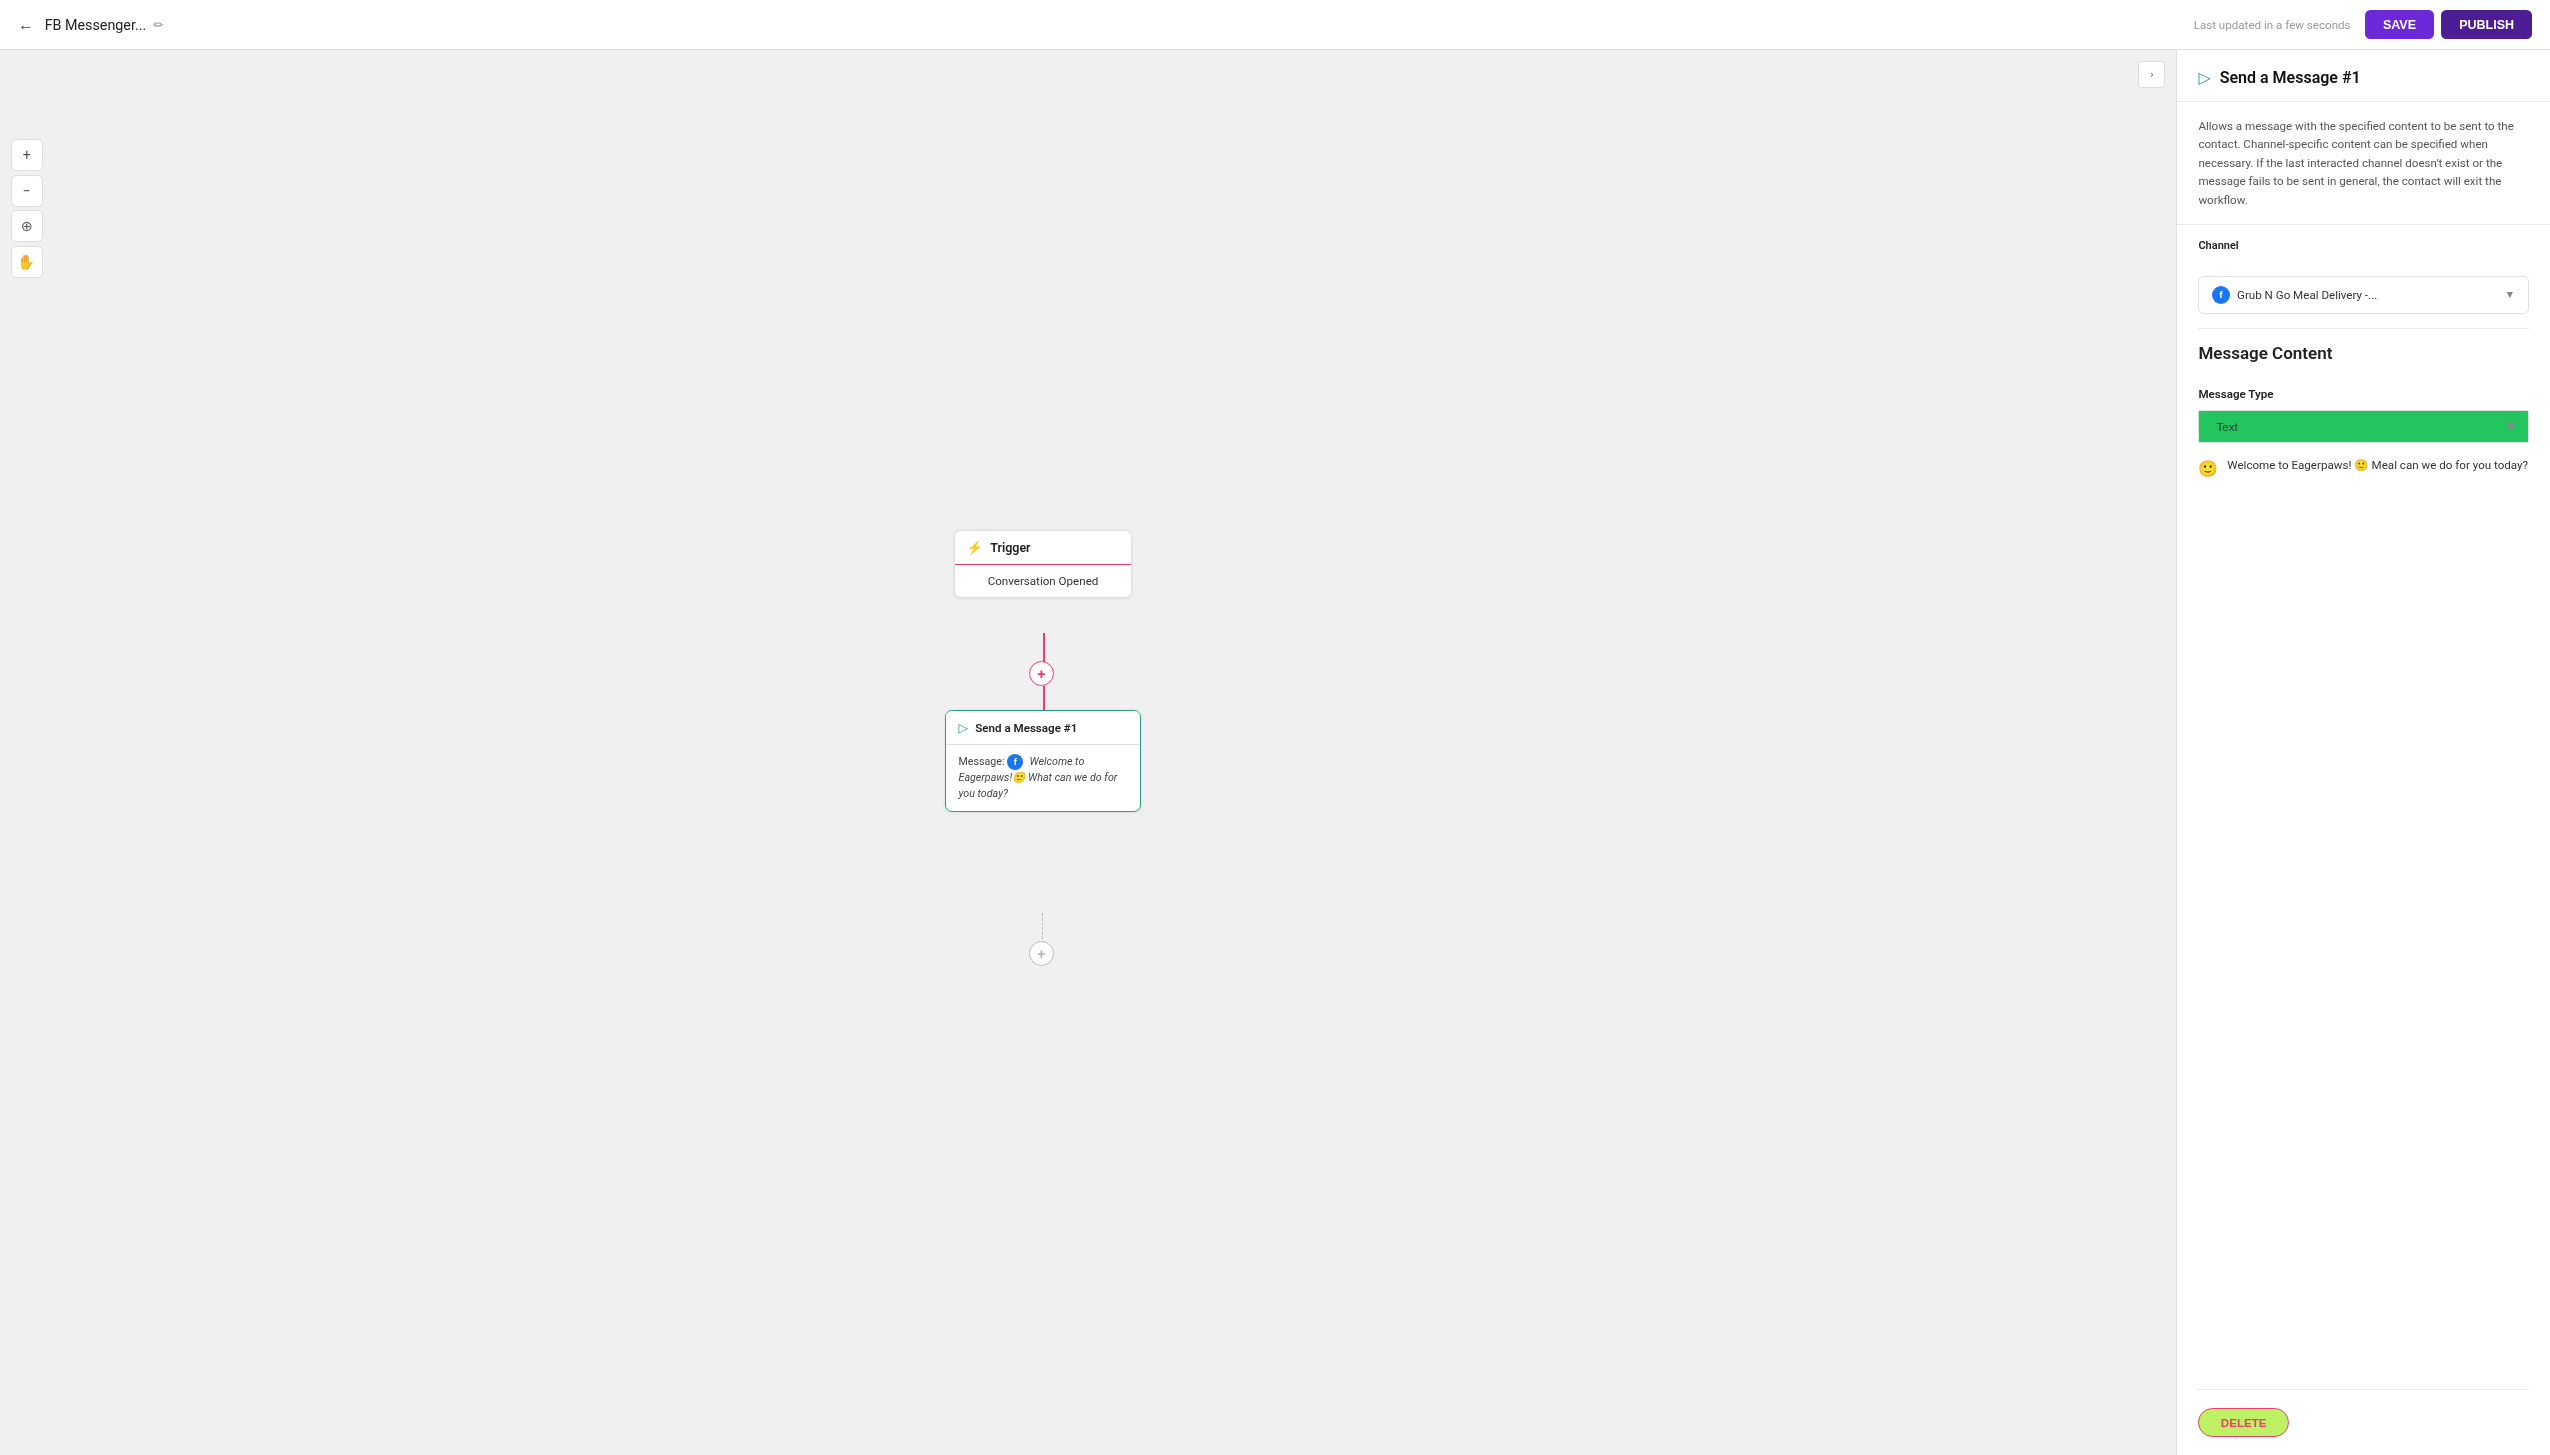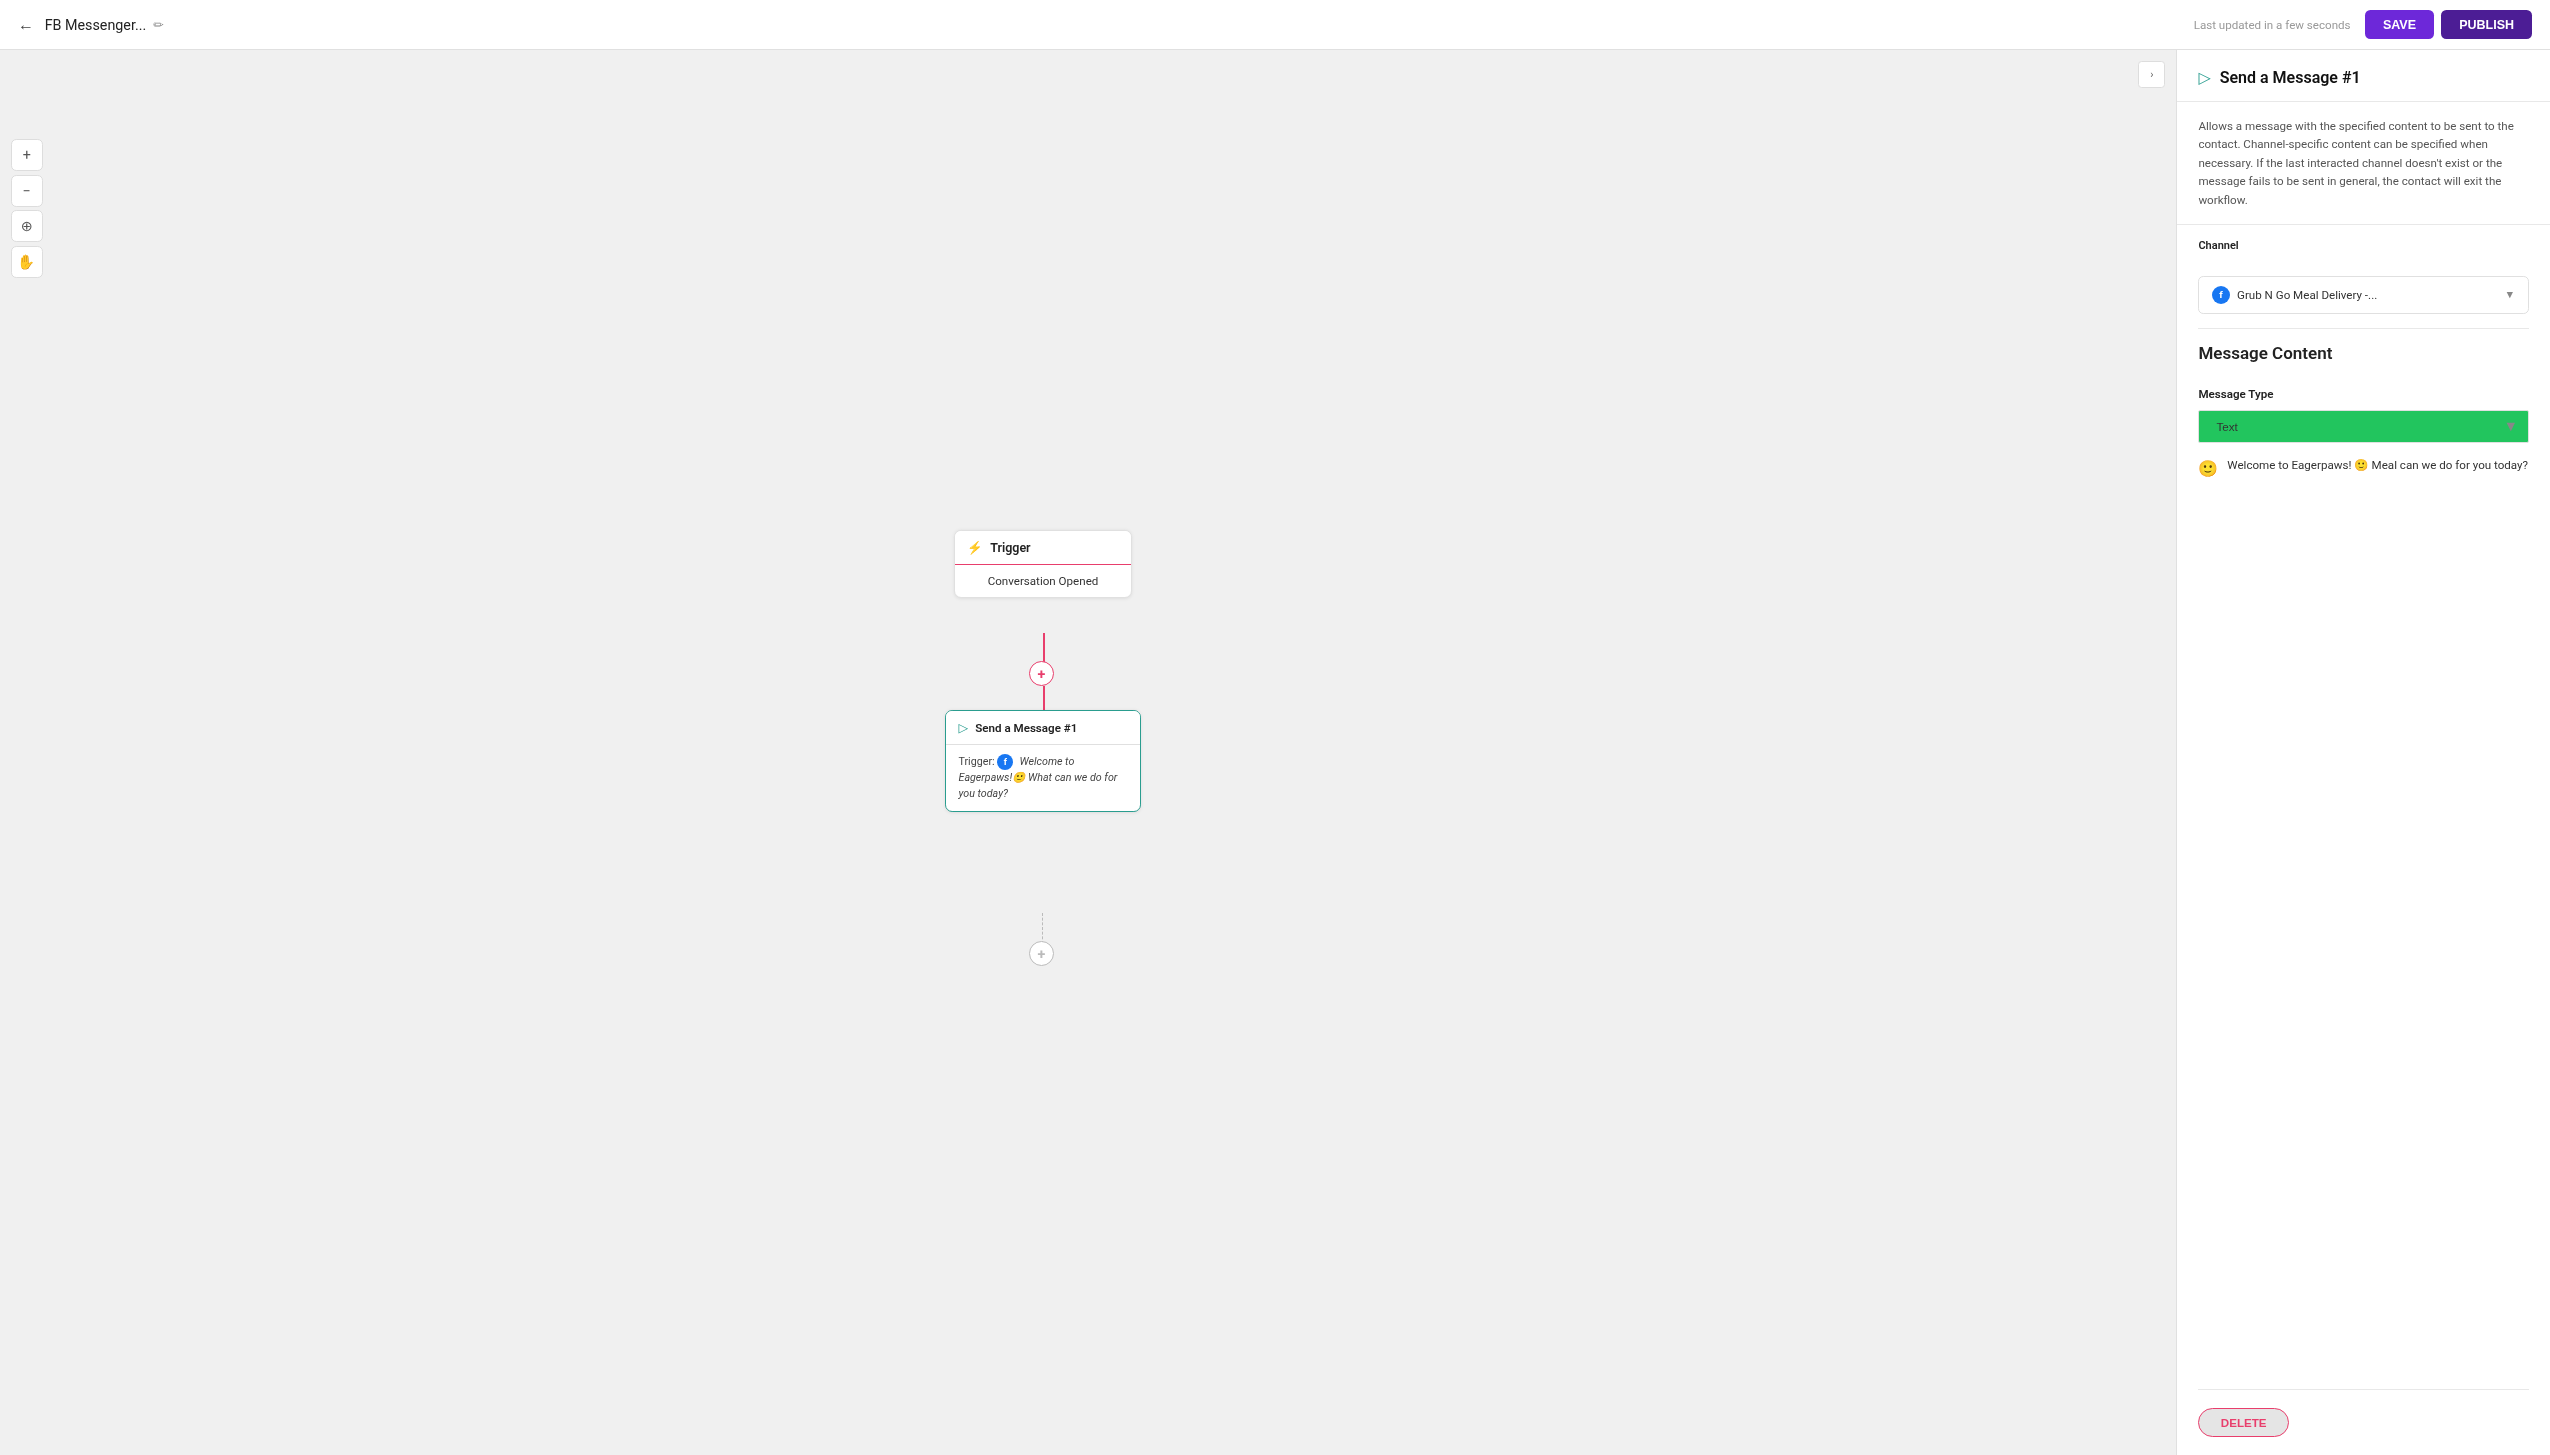--- a/index.html
+++ b/index.html
@@ -141,21 +141,21 @@
     .message-type-label { font-size: 11.6px; font-weight: 600; color: #222; margin-bottom: 9px; }
 
     .message-input-row { display: flex; align-items: flex-start; gap: 9px; padding: 0 21.4px 14.3px; }
     .emoji-btn { background: none; border: none; cursor: pointer; font-size: 16px; margin-top: 1.8px; }
     .message-text-content { font-size: 11.6px; color: #333; line-height: 1.5; flex: 1; }
 
     .divider { height: 0.9px; background: #e8e8e8; margin: 0 21.4px; }
 
     .panel-footer { padding: 18px 21.4px; margin-top: auto; }
     .btn-delete {
-      background: #e5e5e5; color: #e83e6c; border: 1.8px solid #e83e6c;
+      background: #bef264; color: #e83e6c; border: 1.8px solid #e83e6c;
       border-radius: 18px; padding: 7.1px 21.4px; font-size: 11.6px; font-weight: 600; cursor: pointer;
     }
 
     
     .dashed-line {
       position: absolute; left: 266px; top: 428px;
       height: 31px; border-left: 1.8px dashed #bbb;
     }
   </style>
 </head>
@@ -210,21 +210,21 @@
         <div class="add-btn-top">+</div>
 
         <div class="connector-line-mid"></div>
 
         <div class="message-node">
           <div class="message-header">
             <span class="message-icon">▷</span>
             <span class="message-label">Send a Message #1</span>
           </div>
           <div class="message-body">
-            <span>Trigger: </span>
+            <span>Message: </span>
             <span class="fb-icon">f</span>
             <span class="message-italic">Welcome to Eagerpaws!🙂 What can we do for you today?</span>
           </div>
         </div>
 
         <div class="dashed-line"></div>
 
         <div class="add-btn-bot">+</div>
 
       </div>

